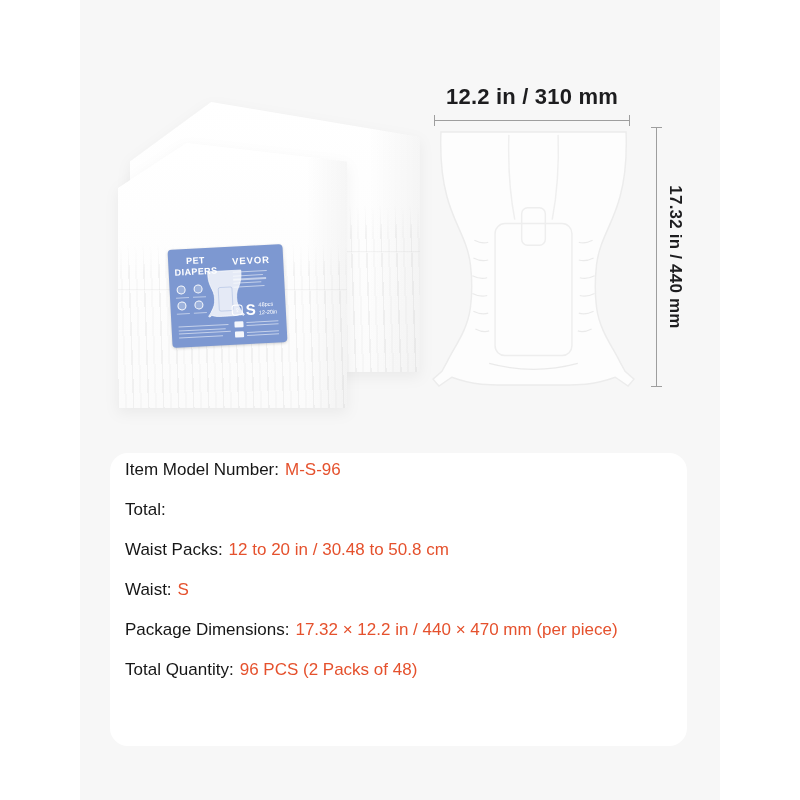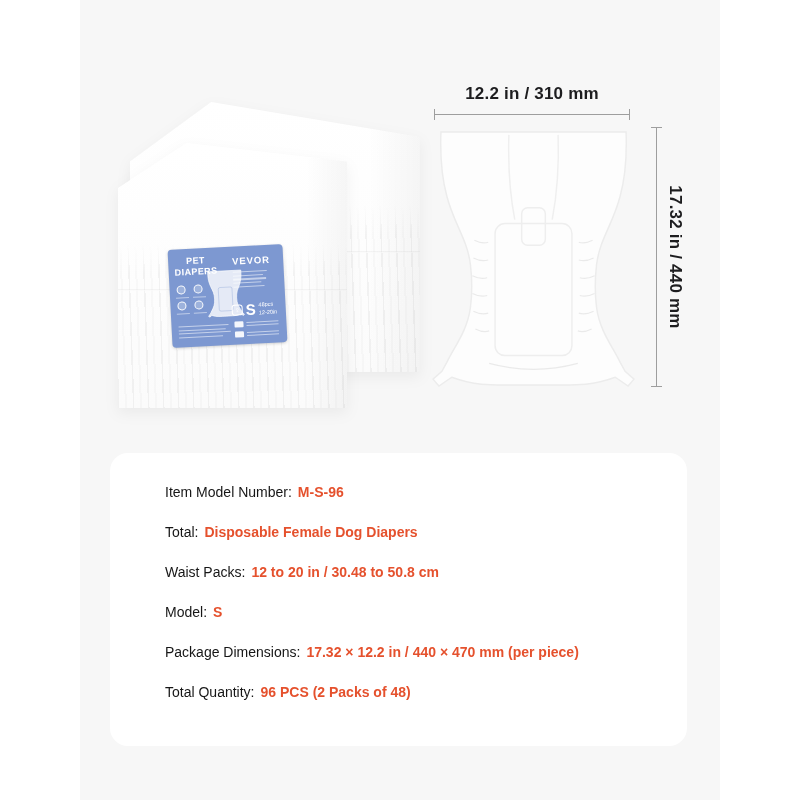--- a/index.html
+++ b/index.html
@@ -64,40 +64,40 @@
   .bc-lines i{width:32px;}
 
   
   .flat-diaper{position:absolute;left:349px;top:127px;width:209px;height:264px;}
   .dp-outline{fill:#FDFDFD;stroke:#ECECEC;stroke-width:1.5;}
   .dp-line{fill:none;stroke:#EFEFEF;stroke-width:1.5;}
   .dp-pad{fill:none;stroke:#EEEEEE;stroke-width:1.5;}
   .dp-gather{fill:none;stroke:#EAEAEA;stroke-width:1.2;}
 
   .dim-h{position:absolute;left:352px;top:84px;width:200px;}
-  .dim-h-text{text-align:center;font-size:17px;font-weight:600;color:#1D1D1F;letter-spacing:.2px;}
+  .dim-h-text{text-align:center;font-size:22px;font-weight:600;color:#1D1D1F;letter-spacing:.2px;}
   .dim-h-line{position:relative;margin-top:5px;height:11px;}
   .dim-h-line::before{content:'';position:absolute;left:2px;right:2px;top:5px;border-top:1px solid var(--dim-line);}
   .dim-h-line i{position:absolute;top:0;width:1px;height:11px;background:var(--dim-line);}
   .dim-h-line .tick-l{left:2px;} .dim-h-line .tick-r{right:2px;}
 
   .dim-v{position:absolute;left:570px;top:127px;height:260px;width:40px;}
   .dim-v-line{position:absolute;left:0;top:0;bottom:0;width:13px;}
   .dim-v-line::before{content:'';position:absolute;left:6px;top:1px;bottom:1px;border-left:1px solid var(--dim-line);}
   .dim-v-line i{position:absolute;left:1px;width:11px;height:1px;background:var(--dim-line);}
   .dim-v-line .tick-t{top:0;} .dim-v-line .tick-b{bottom:0;}
   .dim-v-text{position:absolute;left:15px;top:50%;transform:translateY(-50%);
     writing-mode:vertical-rl;font-size:17px;font-weight:600;color:#1D1D1F;letter-spacing:.2px;white-space:nowrap;}
 
   
   .spec-panel{position:absolute;left:30px;top:453px;width:577px;height:293px;
     background:#ffffff;border-radius:18px;padding:7px 10px 0 15px;}
-  .spec-row{height:40px;display:flex;align-items:flex-end;font-size:14px;color:var(--text);white-space:nowrap;margin-left:40px;}
+  .spec-row{height:40px;display:flex;align-items:flex-start;font-size:17px;color:var(--text);white-space:nowrap;}
   .spec-label{font-weight:400;}
-  .spec-value{color:var(--accent);font-weight:700;margin-left:6px;}
+  .spec-value{color:var(--accent);font-weight:400;margin-left:6px;}
   .spec-label-2{margin-left:16px;}
 </style>
 </head>
 <body>
 
 <div class="canvas">
   <div class="stage">
 
     <div class="pkg pkg-back">
       <div class="pkg-shape">
@@ -207,28 +207,27 @@
       <div class="dim-v-text">17.32 in / 440 mm</div>
     </div>
 
     <div class="spec-panel">
       <div class="spec-row">
         <span class="spec-label">Item Model Number:</span>
         <span class="spec-value">M-S-96</span>
       </div>
       <div class="spec-row">
         <span class="spec-label">Total:</span>
-        <span class="spec-value">Disposable Female Dog Diapers</span>
       </div>
       <div class="spec-row">
         <span class="spec-label">Waist Packs:</span>
         <span class="spec-value">12 to 20 in / 30.48 to 50.8 cm</span>
       </div>
       <div class="spec-row">
-        <span class="spec-label">Model:</span>
+        <span class="spec-label">Waist:</span>
         <span class="spec-value">S</span>
       </div>
       <div class="spec-row">
         <span class="spec-label">Package Dimensions:</span>
         <span class="spec-value">17.32 × 12.2 in / 440 × 470 mm (per piece)</span>
       </div>
       <div class="spec-row">
         <span class="spec-label">Total Quantity:</span>
         <span class="spec-value">96 PCS (2 Packs of 48)</span>
       </div>

